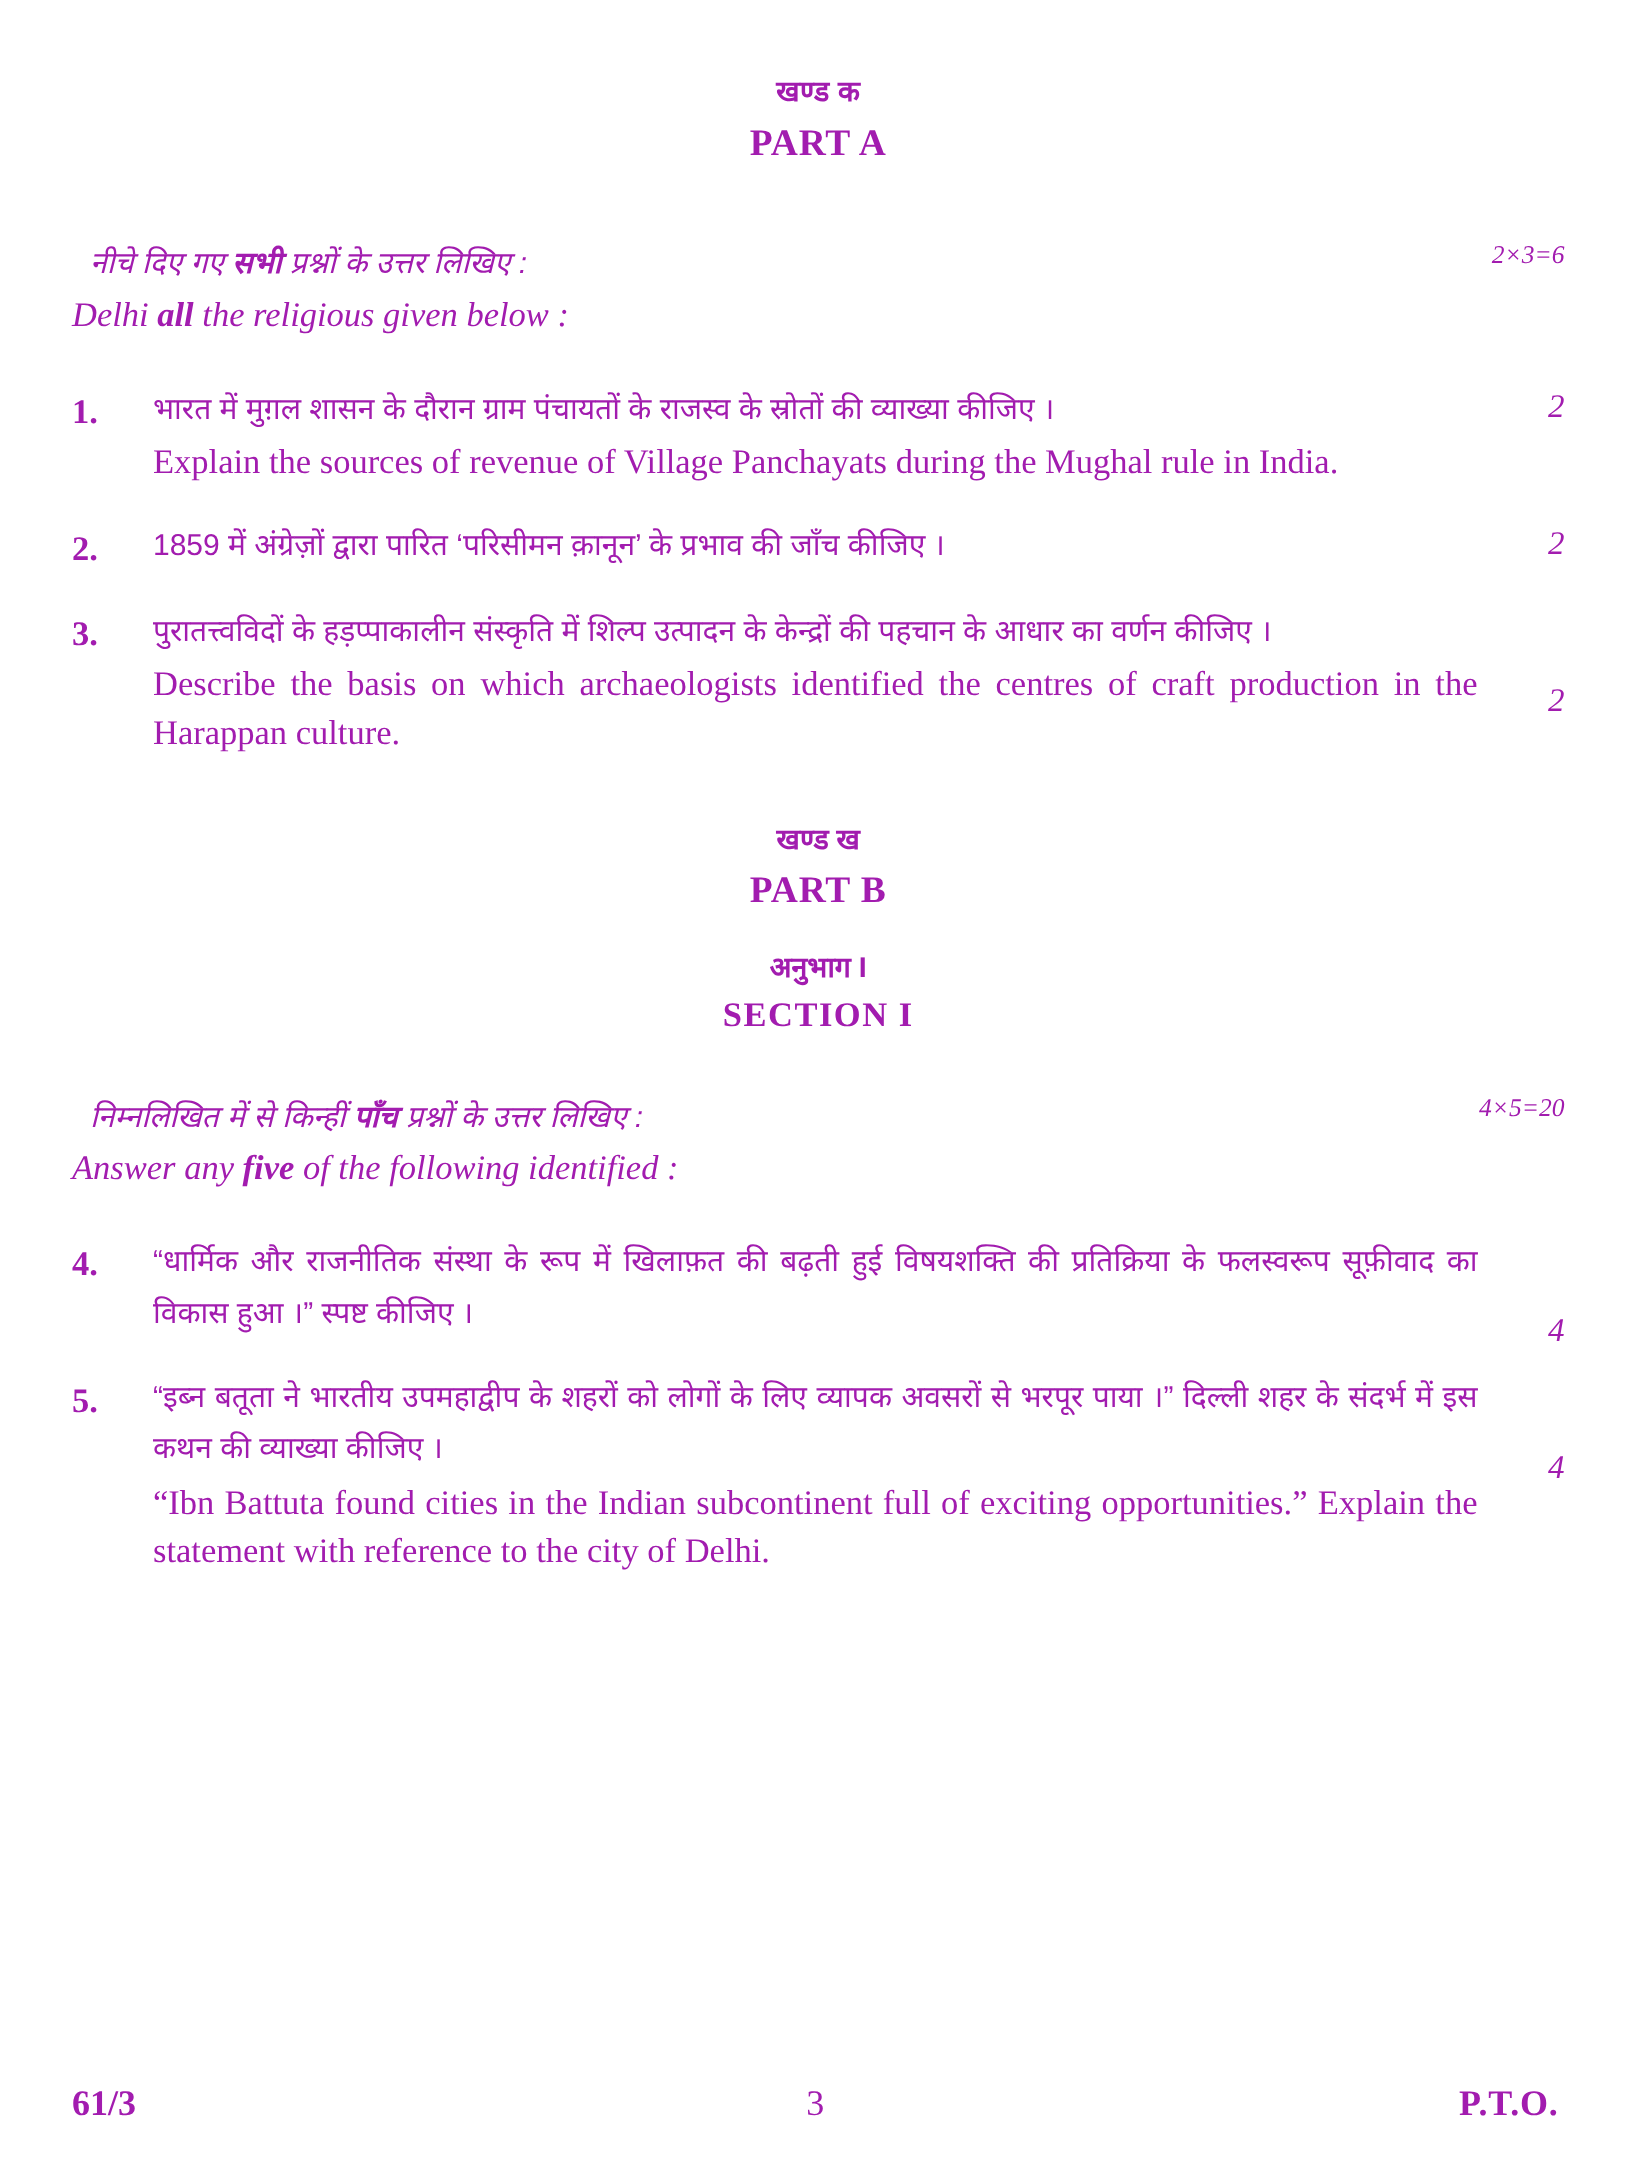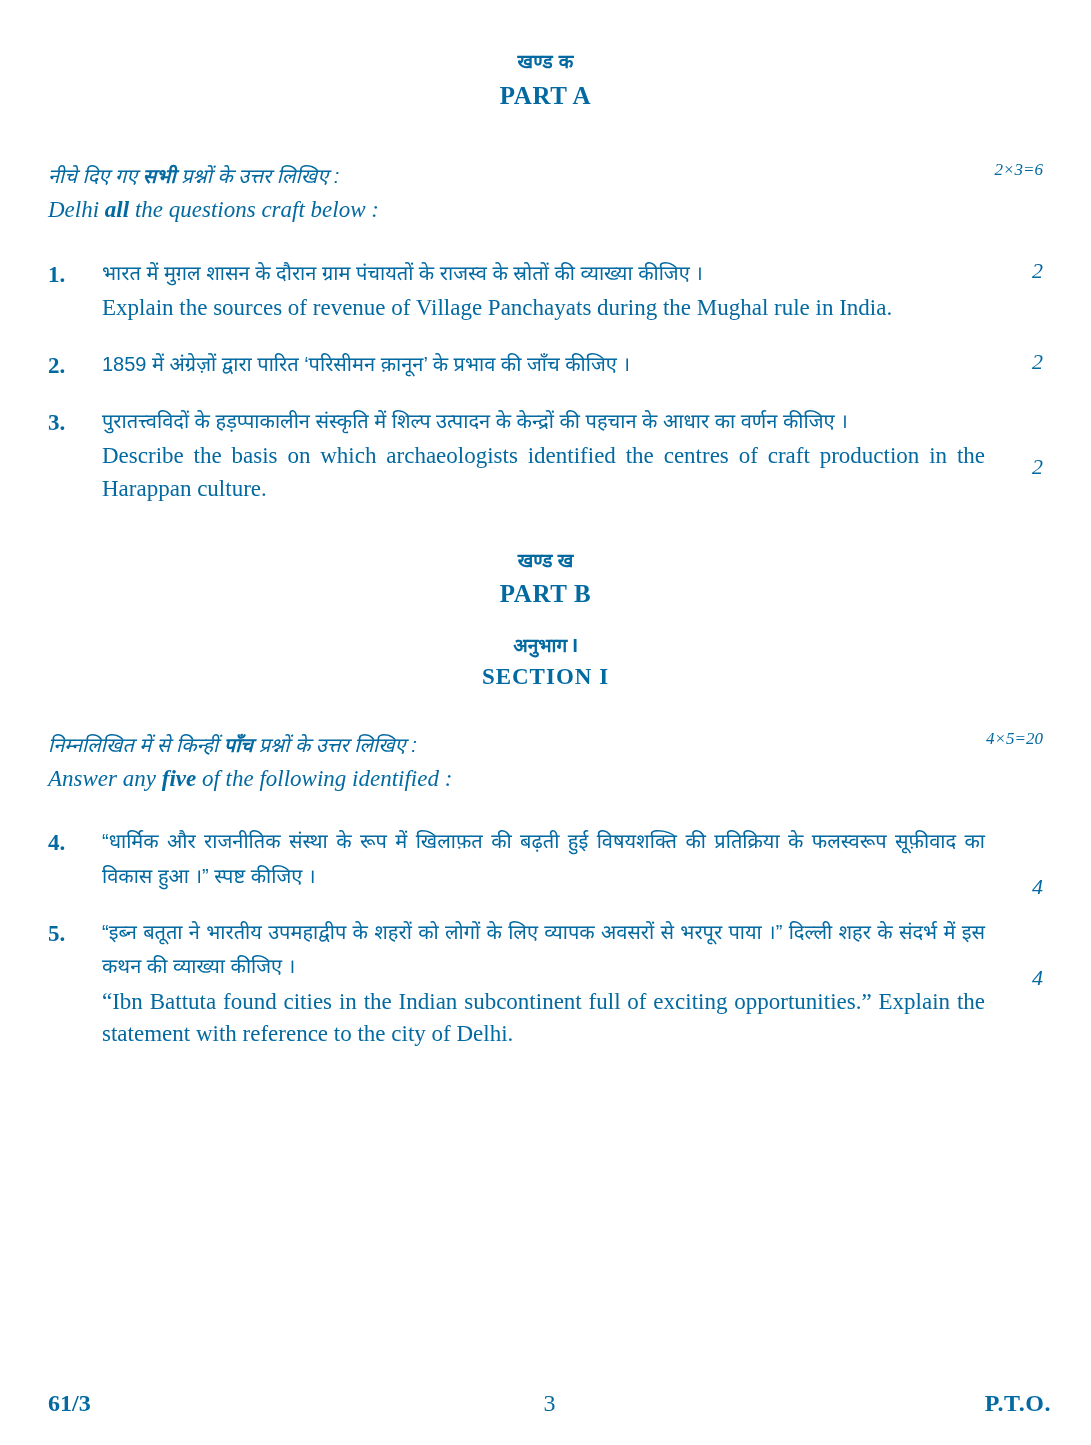--- a/index.html
+++ b/index.html
@@ -7,21 +7,21 @@
     padding: 0;
     background: #ffffff;
   }
   .page {
     position: relative;
     width: 1091px;
     height: 1445px;
     margin: 0 auto;
     background: #ffffff;
     font-family: "Liberation Serif", serif;
-    color: #0369a1;
+    color: #a21caf;
     overflow: hidden;
   }
   .content {
     position: absolute;
     left: 48px;
     top: 48px;
     width: 995px;
   }
 
   
@@ -57,20 +57,21 @@
   }
 
   
   .instr-block {
     position: relative;
   }
   .instr-row {
     display: flex;
     align-items: flex-start;
     justify-content: space-between;
+    margin-left: 12px;
   }
   .instr-hi {
     font-family: "Liberation Sans", sans-serif;
     font-style: italic;
     font-size: 20px;
     line-height: 1.6;
   }
   .instr-hi b {
     font-weight: 700;
   }
@@ -137,21 +138,21 @@
   .sp-22 { height: 22px; }
   .sp-18 { height: 18px; }
   .sp-46 { height: 46px; }
   .sp-40 { height: 40px; }
   .sp-34 { height: 34px; }
 
   
   .footer {
     position: absolute;
     left: 48px;
-    right: 40px;
+    right: 52px;
     bottom: 28px;
     display: flex;
     align-items: flex-end;
     justify-content: space-between;
     font-family: "Liberation Serif", serif;
     font-weight: 700;
     font-size: 24px;
   }
   .footer .center-num {
     position: absolute;
@@ -175,21 +176,21 @@
     <div class="center hi-head">खण्ड क</div>
     <div class="center en-head">PART A</div>
 
     <div class="sp-46"></div>
 
     <div class="instr-block">
       <div class="instr-row">
         <div class="instr-hi"><span>नीचे दिए गए </span><b>सभी</b><span> प्रश्नों के उत्तर लिखिए :</span></div>
         <div class="marks-total">2×3=6</div>
       </div>
-      <div class="instr-en"><span>Delhi </span><b>all</b><span> the questions craft below :</span></div>
+      <div class="instr-en"><span>Delhi </span><b>all</b><span> the religious given below :</span></div>
     </div>
 
     <div class="sp-28"></div>
 
     <div class="q">
       <div class="q-num">1.</div>
       <div class="q-body">
         <div class="q-hi">भारत में मुग़ल शासन के दौरान ग्राम पंचायतों के राजस्व के स्रोतों की व्याख्या कीजिए ।</div>
         <div class="q-en">Explain the sources of revenue of Village Panchayats during the Mughal rule in India.</div>
       </div>

